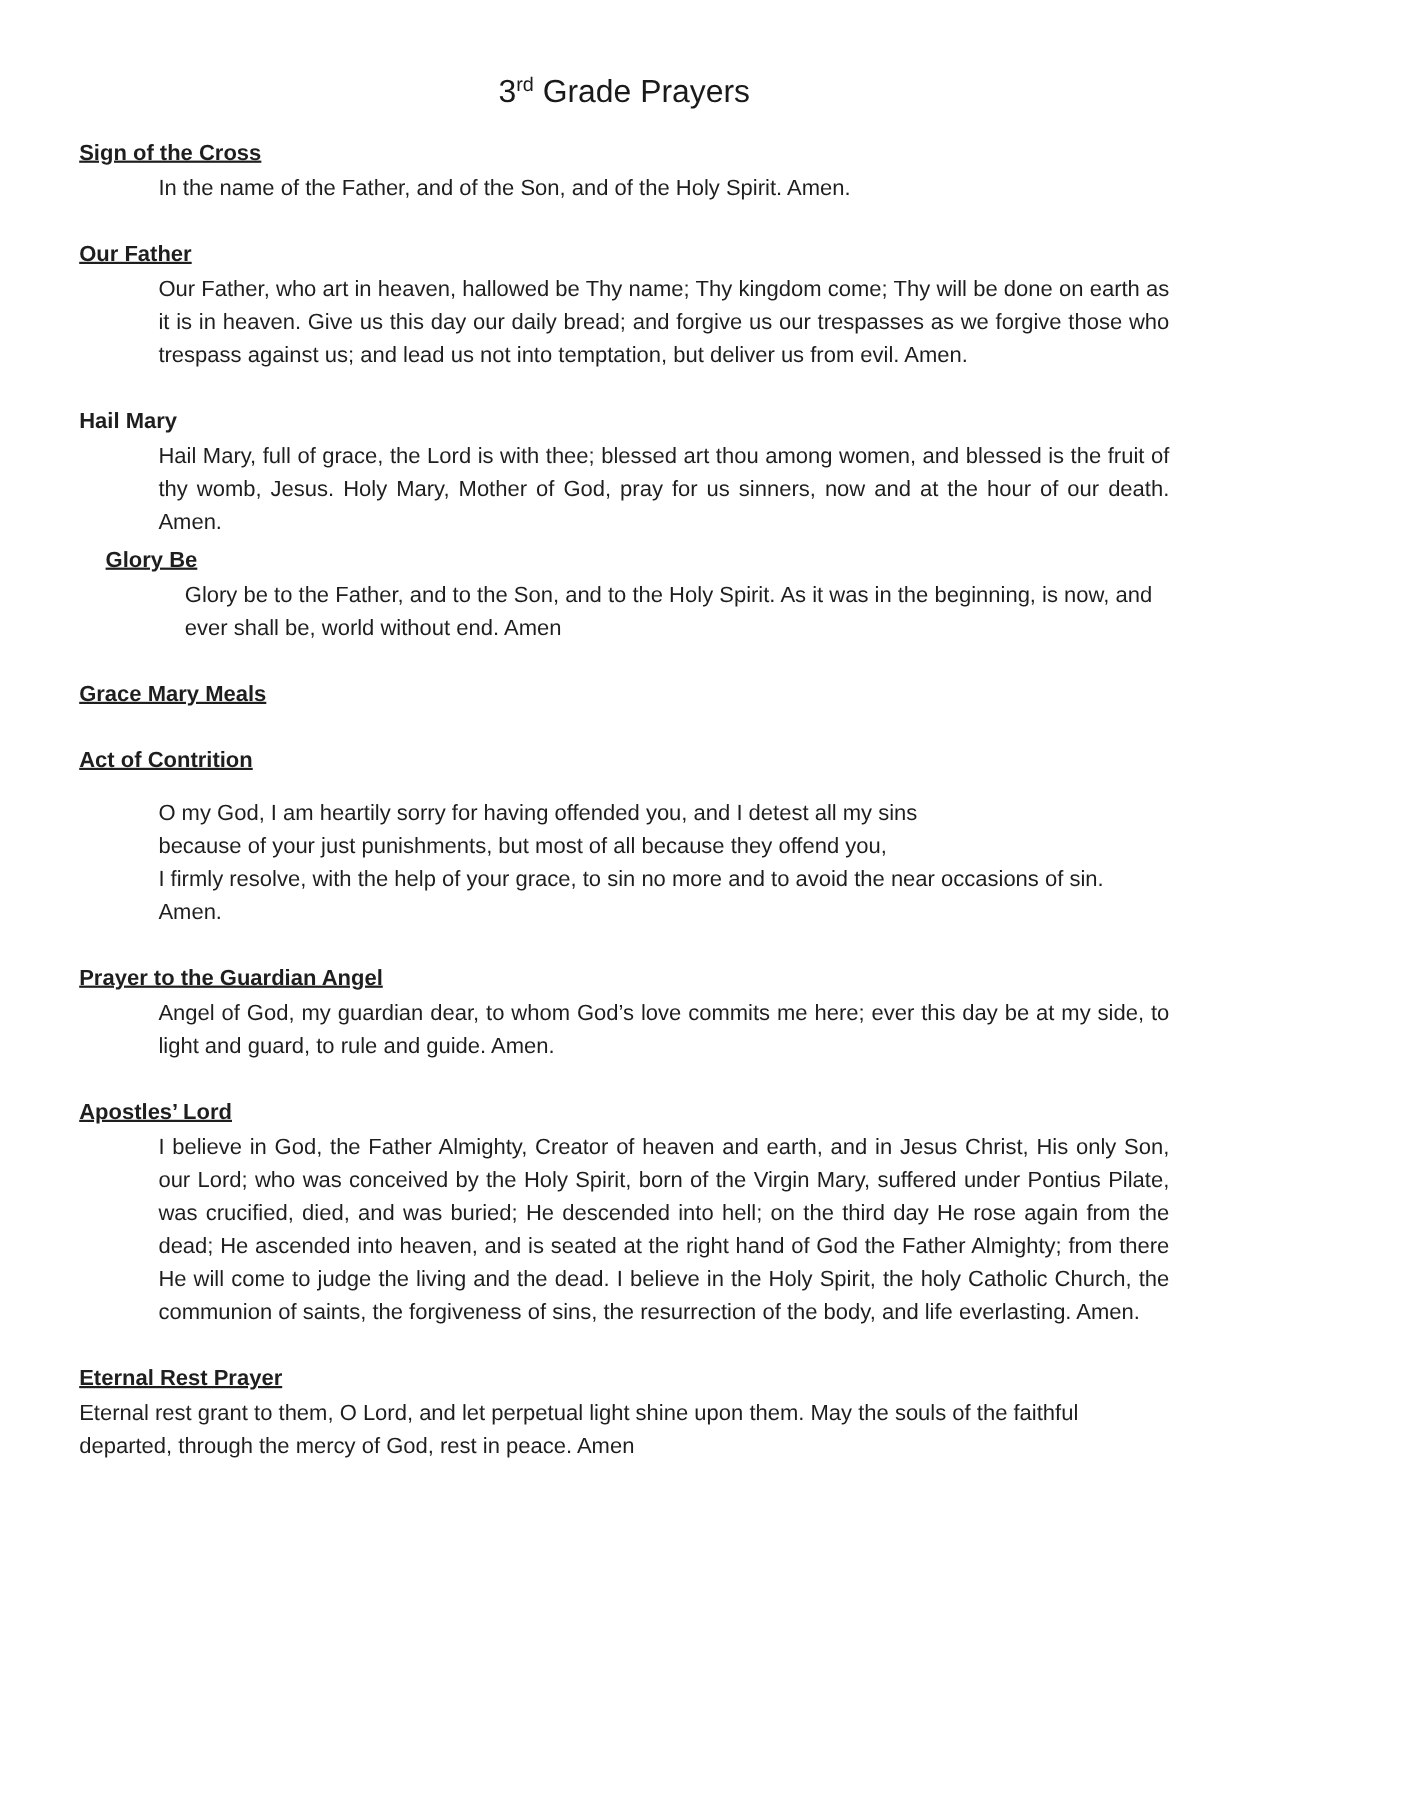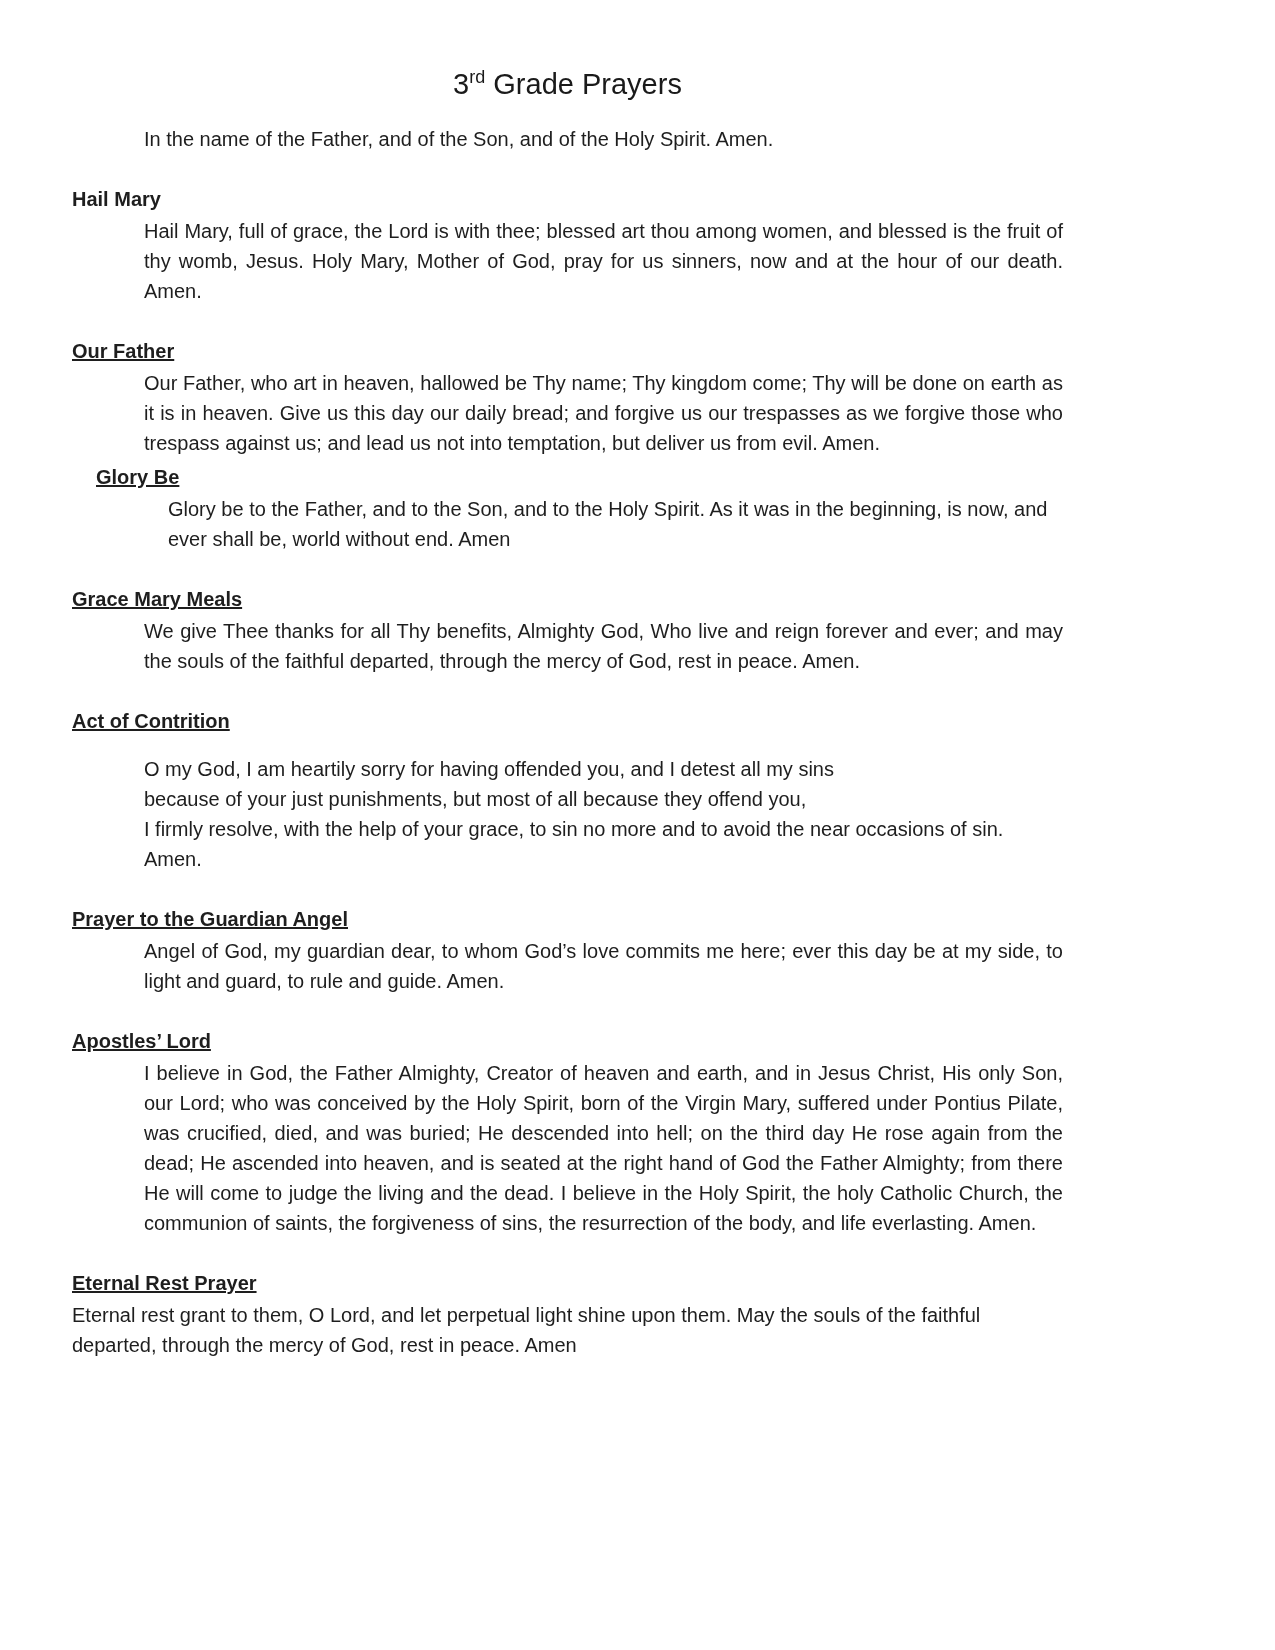--- a/index.html
+++ b/index.html
@@ -51,52 +51,50 @@
   .gap-top { margin-top: 18px; }
 </style>
 </head>
 <body>
 
 <div class="page">
 
   <h1 class="title"><span>3</span><sup>rd</sup><span> Grade Prayers</span></h1>
 
   <section class="sec first">
+    <h2 class="heading"><span class="u">Sign of the Cross</span></h2>
     <div class="body">
       <p>In the name of the Father, and of the Son, and of the Holy Spirit.  Amen.</p>
+    </div>
+  </section>
+
+  <section class="sec">
+    <h2 class="heading"><span class="u">Our Father</span></h2>
+    <div class="body">
+      <p class="just">Our Father, who art in heaven, hallowed be Thy name; Thy kingdom come; Thy will be done on earth as it is in heaven.  Give us this day our daily bread; and forgive us our trespasses as we forgive those who trespass against us; and lead us not into temptation, but deliver us from evil.  Amen.</p>
     </div>
   </section>
 
   <section class="sec">
     <h2 class="heading"><span>Hail Mary</span></h2>
     <div class="body">
       <p class="just">Hail Mary, full of grace, the Lord is with thee; blessed art thou among women, and blessed is the fruit of thy womb, Jesus.  Holy Mary, Mother of God, pray for us sinners, now and at the hour of our death.  Amen.</p>
-    </div>
-  </section>
-
-  <section class="sec">
-    <h2 class="heading"><span class="u">Our Father</span></h2>
-    <div class="body">
-      <p class="just">Our Father, who art in heaven, hallowed be Thy name; Thy kingdom come; Thy will be done on earth as it is in heaven.  Give us this day our daily bread; and forgive us our trespasses as we forgive those who trespass against us; and lead us not into temptation, but deliver us from evil.  Amen.</p>
     </div>
   </section>
 
   <section class="sec tight">
     <h2 class="heading"><span class="u">Glory Be</span></h2>
     <div class="body">
       <p>Glory be to the Father, and to the Son, and to the Holy Spirit.  As it was in the beginning, is now, and ever shall be, world without end.  Amen</p>
     </div>
   </section>
 
 
   <section class="sec">
     <h2 class="heading"><span class="u">Grace Mary Meals</span></h2>
-    <div class="body">
-      <p class="just">We give Thee thanks for all Thy benefits, Almighty God, Who live and reign forever and ever; and may the souls of the faithful departed, through the mercy of God, rest in peace. Amen.</p>
-    </div>
   </section>
 
   <section class="sec">
     <h2 class="heading"><span class="u">Act of Contrition</span></h2>
     <div class="body gap-top">
       <p>O my God, I am heartily sorry for having offended you, and I detest all my sins</p>
       <p>because of your just punishments, but most of all because they offend you,</p>
       <p>I firmly resolve, with the help of your grace, to sin no more and to avoid the near occasions of sin.</p>
       <p>Amen.</p>
     </div>

